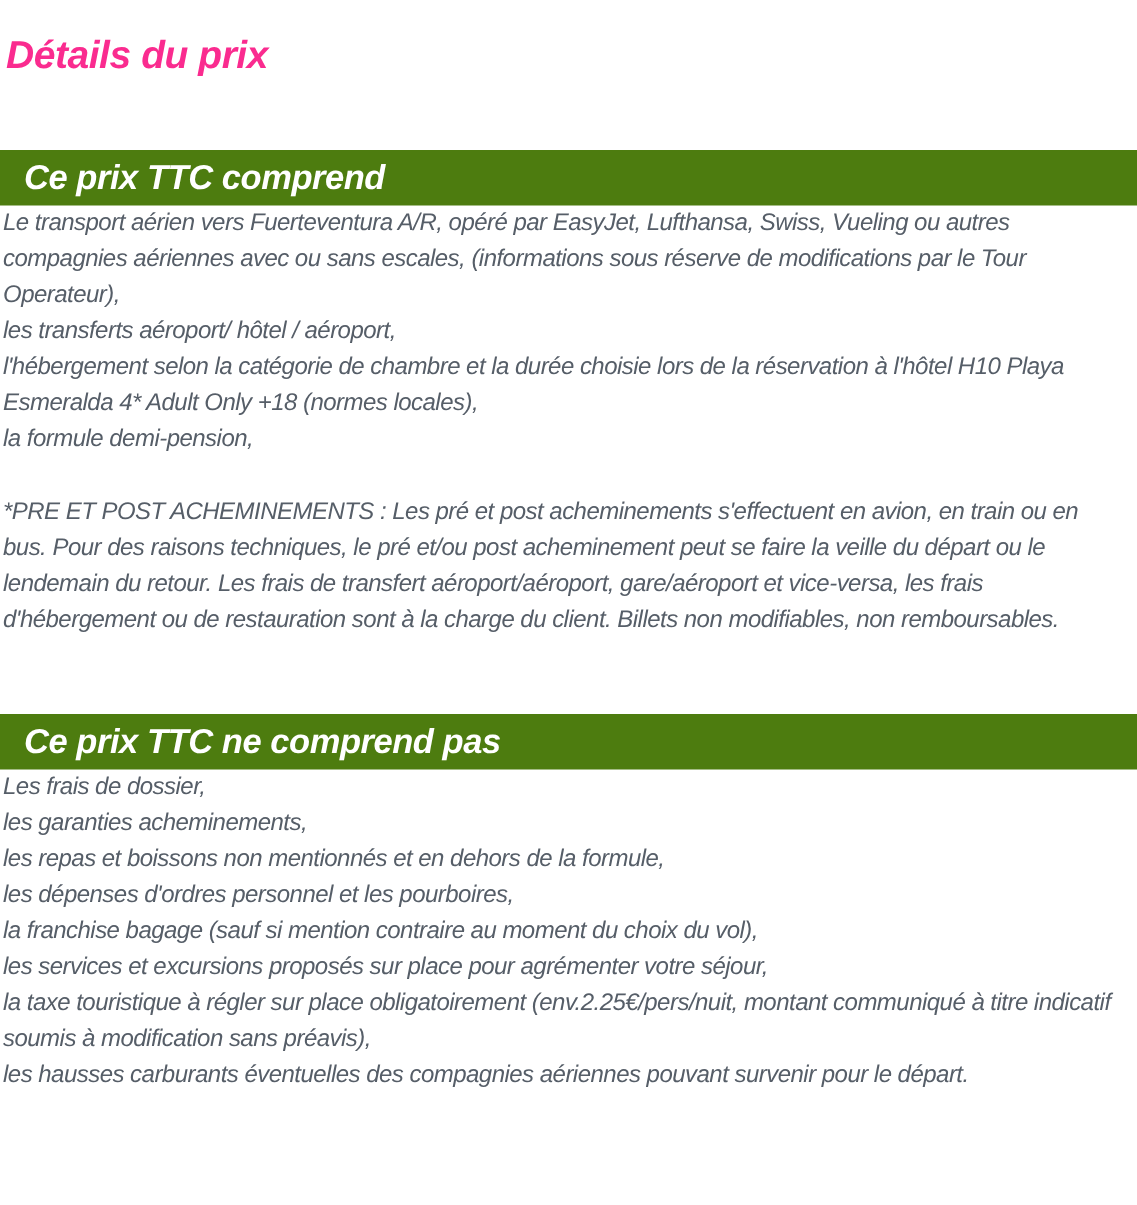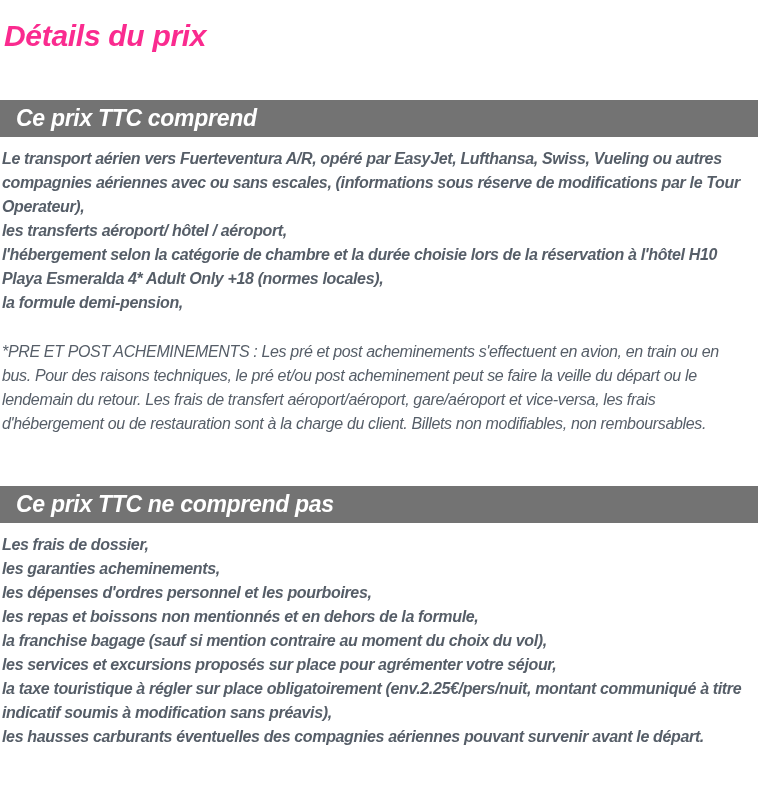--- a/index.html
+++ b/index.html
@@ -10,52 +10,50 @@
     overflow: hidden;
     font-family: "Liberation Sans", sans-serif;
   }
   .page {
     width: 758px;
     height: 803px;
     position: relative;
   }
   .page-title {
     margin: 20px 0 0 4px;
-    font-size: 30px;
+    font-size: 26px;
     line-height: 32px;
     font-weight: bold;
     font-style: italic;
     color: #fa2b8f;
     letter-spacing: -0.3px;
   }
   .banner {
     margin-top: 48px;
     width: 758px;
     height: 37px;
-    background: #737373;
+    background: #4d7c0f;
     display: flex;
     align-items: center;
     padding-left: 16px;
   }
   .banner.second {
     margin-top: 50px;
   }
   .banner-text {
     color: #ffffff;
     font-size: 23px;
     font-weight: bold;
     font-style: italic;
     letter-spacing: -0.3px;
     white-space: nowrap;
   }
   .items {
-    margin-top: 10px;
     padding: 0 8px 0 2px;
     width: 756px;
-    font-weight: bold;
   }
   .item, .note {
     font-style: italic;
     font-size: 16px;
     line-height: 24px;
     color: #565e68;
     letter-spacing: -0.35px;
   }
   .note {
     margin-top: 25px;
@@ -83,22 +81,22 @@
     <p class="note">*PRE ET POST ACHEMINEMENTS : Les pré et post acheminements s'effectuent en avion, en train ou en bus. Pour des raisons techniques, le pré et/ou post acheminement peut se faire la veille du départ ou le lendemain du retour. Les frais de transfert aéroport/aéroport, gare/aéroport et vice-versa, les frais d'hébergement ou de restauration sont à la charge du client. Billets non modifiables, non remboursables.</p>
   </section>
 
   <section>
     <div class="banner second">
       <span class="banner-text">Ce prix TTC ne comprend pas</span>
     </div>
     <div class="items">
         <div class="item">Les frais de dossier,</div>
         <div class="item">les garanties acheminements,</div>
+        <div class="item">les repas et boissons non mentionnés et en dehors de la formule,</div>
         <div class="item">les dépenses d'ordres personnel et les pourboires,</div>
-        <div class="item">les repas et boissons non mentionnés et en dehors de la formule,</div>
         <div class="item">la franchise bagage (sauf si mention contraire au moment du choix du vol),</div>
         <div class="item">les services et excursions proposés sur place pour agrémenter votre séjour,</div>
         <div class="item">la taxe touristique à régler sur place obligatoirement (env.2.25€/pers/nuit, montant communiqué à titre indicatif soumis à modification sans préavis),</div>
-        <div class="item">les hausses carburants éventuelles des compagnies aériennes pouvant survenir avant le départ.</div>
+        <div class="item">les hausses carburants éventuelles des compagnies aériennes pouvant survenir pour le départ.</div>
       </div>
   </section>
 
 </div>
 
 </body></html>

